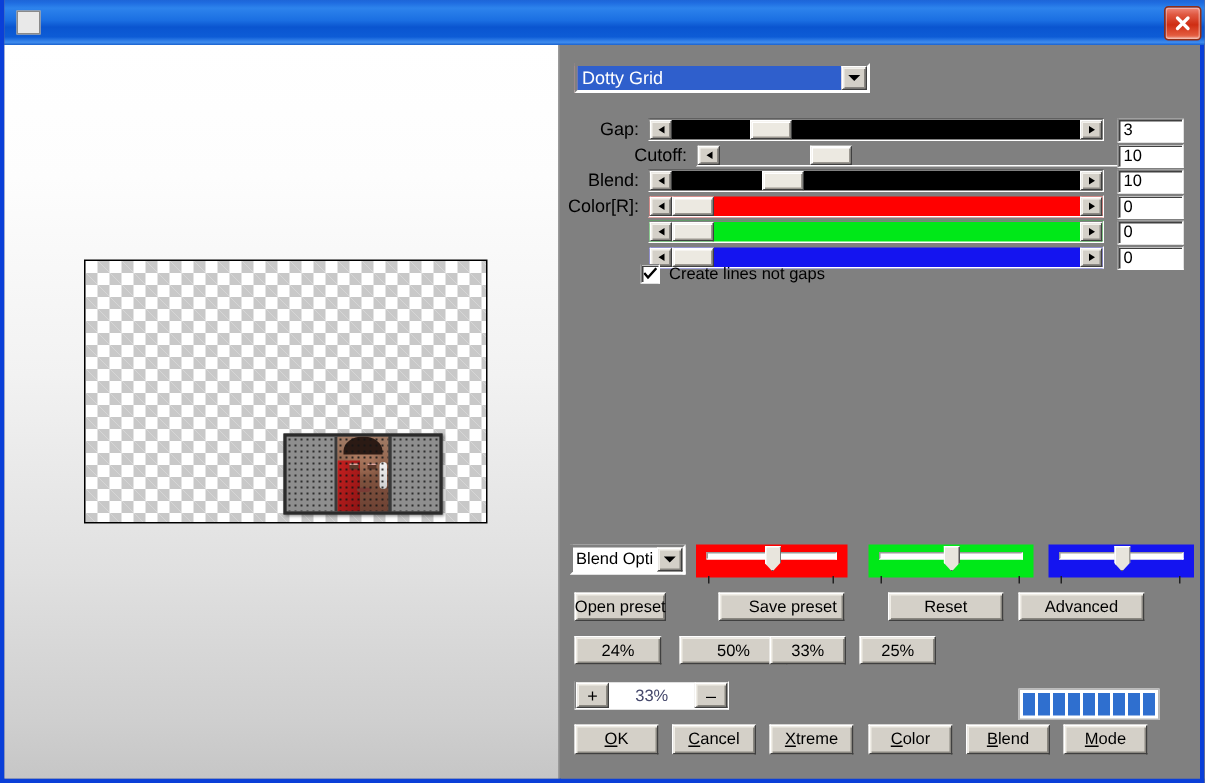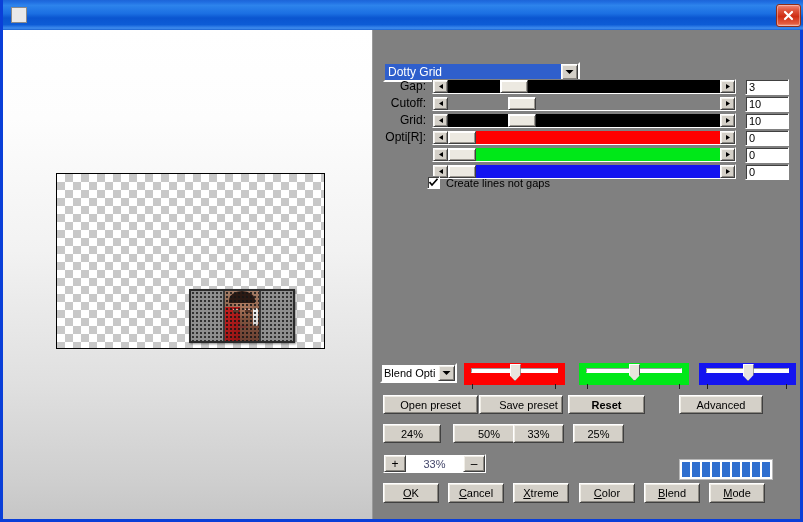--- a/index.html
+++ b/index.html
@@ -173,21 +173,21 @@
   .rightpane {
     position: absolute;
     left: 371px; top: 30px;
     width: 426px; height: 489px;
     background: #808080;
   }
 
   
   .preset-combo {
     position: absolute;
-    left: 9px; top: 32px;
+    left: 9px; top: 12px;
     width: 197px; height: 20px;
     background: #fca5a5;
     border: 2px solid;
     border-color: #808080 #ffffff #ffffff #808080;
     box-sizing: border-box;
     display: flex;
     cursor: pointer;
   }
   .preset-combo .sel {
     flex: 1 1 auto;
@@ -470,58 +470,58 @@
             <div class="sb-track">
               <div class="sb-thumb" style="left: 19%;"></div>
             </div>
             <div class="sb-btn">
               <svg width="6" height="7" viewBox="0 0 6 7">
                 <path d="M1 1 L5 3.5 L1 6 Z" fill="#000"></path>
               </svg>
             </div>
           </div>
         </div>
-        <div class="srow" style="top: 66px;">
+        <div class="srow" style="top: 66px; margin-left: 32px;">
           <div class="lbl">Cutoff:</div>
           <div class="slider" style="background: rgb(128, 128, 128);">
             <div class="sb-btn">
               <svg width="6" height="7" viewBox="0 0 6 7">
                 <path d="M5 1 L1 3.5 L5 6 Z" fill="#000"></path>
               </svg>
             </div>
             <div class="sb-track">
               <div class="sb-thumb" style="left: 22%;"></div>
             </div>
             <div class="sb-btn">
               <svg width="6" height="7" viewBox="0 0 6 7">
                 <path d="M1 1 L5 3.5 L1 6 Z" fill="#000"></path>
               </svg>
             </div>
           </div>
         </div>
         <div class="srow" style="top: 83px;">
-          <div class="lbl">Grid:</div>
+          <div class="lbl">Blend:</div>
           <div class="slider" style="background: rgb(0, 0, 0);">
             <div class="sb-btn">
               <svg width="6" height="7" viewBox="0 0 6 7">
                 <path d="M5 1 L1 3.5 L5 6 Z" fill="#000"></path>
               </svg>
             </div>
             <div class="sb-track">
               <div class="sb-thumb" style="left: 22%;"></div>
             </div>
             <div class="sb-btn">
               <svg width="6" height="7" viewBox="0 0 6 7">
                 <path d="M1 1 L5 3.5 L1 6 Z" fill="#000"></path>
               </svg>
             </div>
           </div>
         </div>
         <div class="srow" style="top: 100px;">
-          <div class="lbl">Opti[R]:</div>
+          <div class="lbl">Color[R]:</div>
           <div class="slider" style="background: rgb(255, 0, 0);">
             <div class="sb-btn">
               <svg width="6" height="7" viewBox="0 0 6 7">
                 <path d="M5 1 L1 3.5 L5 6 Z" fill="#000"></path>
               </svg>
             </div>
             <div class="sb-track">
               <div class="sb-thumb" style="left: 0%;"></div>
             </div>
             <div class="sb-btn">
@@ -609,23 +609,23 @@
           <div class="rgb-tick" style="left: 100px;"></div>
         </div>
         <div class="rgbslider" style="left: 325px; width: 97px; background: rgb(20, 20, 240);">
           <div class="rgb-track"></div>
           <div class="rgb-thumb" style="left: calc(50% - 5px);"></div>
           <div class="rgb-tick" style="left: 8px;"></div>
           <div class="rgb-tick" style="left: 87px;"></div>
         </div>
       </div>
     <div id="preset-btn-host">
-        <div class="btn" style="left: 9px; top: 365px; width: 95px; height: 19px;">Open preset</div>
+        <div class="btn" style="left: 9px; top: 365px; width: 61px; height: 19px;">Open preset</div>
         <div class="btn" style="left: 105px; top: 365px; width: 84px; height: 19px; padding-left: 15px;">Save preset</div>
-        <div class="btn" style="left: 194px; top: 365px; width: 77px; height: 19px; font-weight: bold;">Reset</div>
+        <div class="btn" style="left: 218px; top: 365px; width: 77px; height: 19px;">Reset</div>
         <div class="btn" style="left: 305px; top: 365px; width: 84px; height: 19px;">Advanced</div>
       </div>
     <div id="zoom-btn-host">
         <div class="btn" style="left: 9px; top: 394px; width: 58px; height: 19px;">24%</div>
         <div class="btn" style="left: 79px; top: 394px; width: 72px; height: 19px;">50%</div>
         <div class="btn" style="left: 139px; top: 394px; width: 51px; height: 19px;">33%</div>
         <div class="btn" style="left: 199px; top: 394px; width: 51px; height: 19px;">25%</div>
       </div>
 
     <div class="stepper" style="left:9px; top:424px;">

